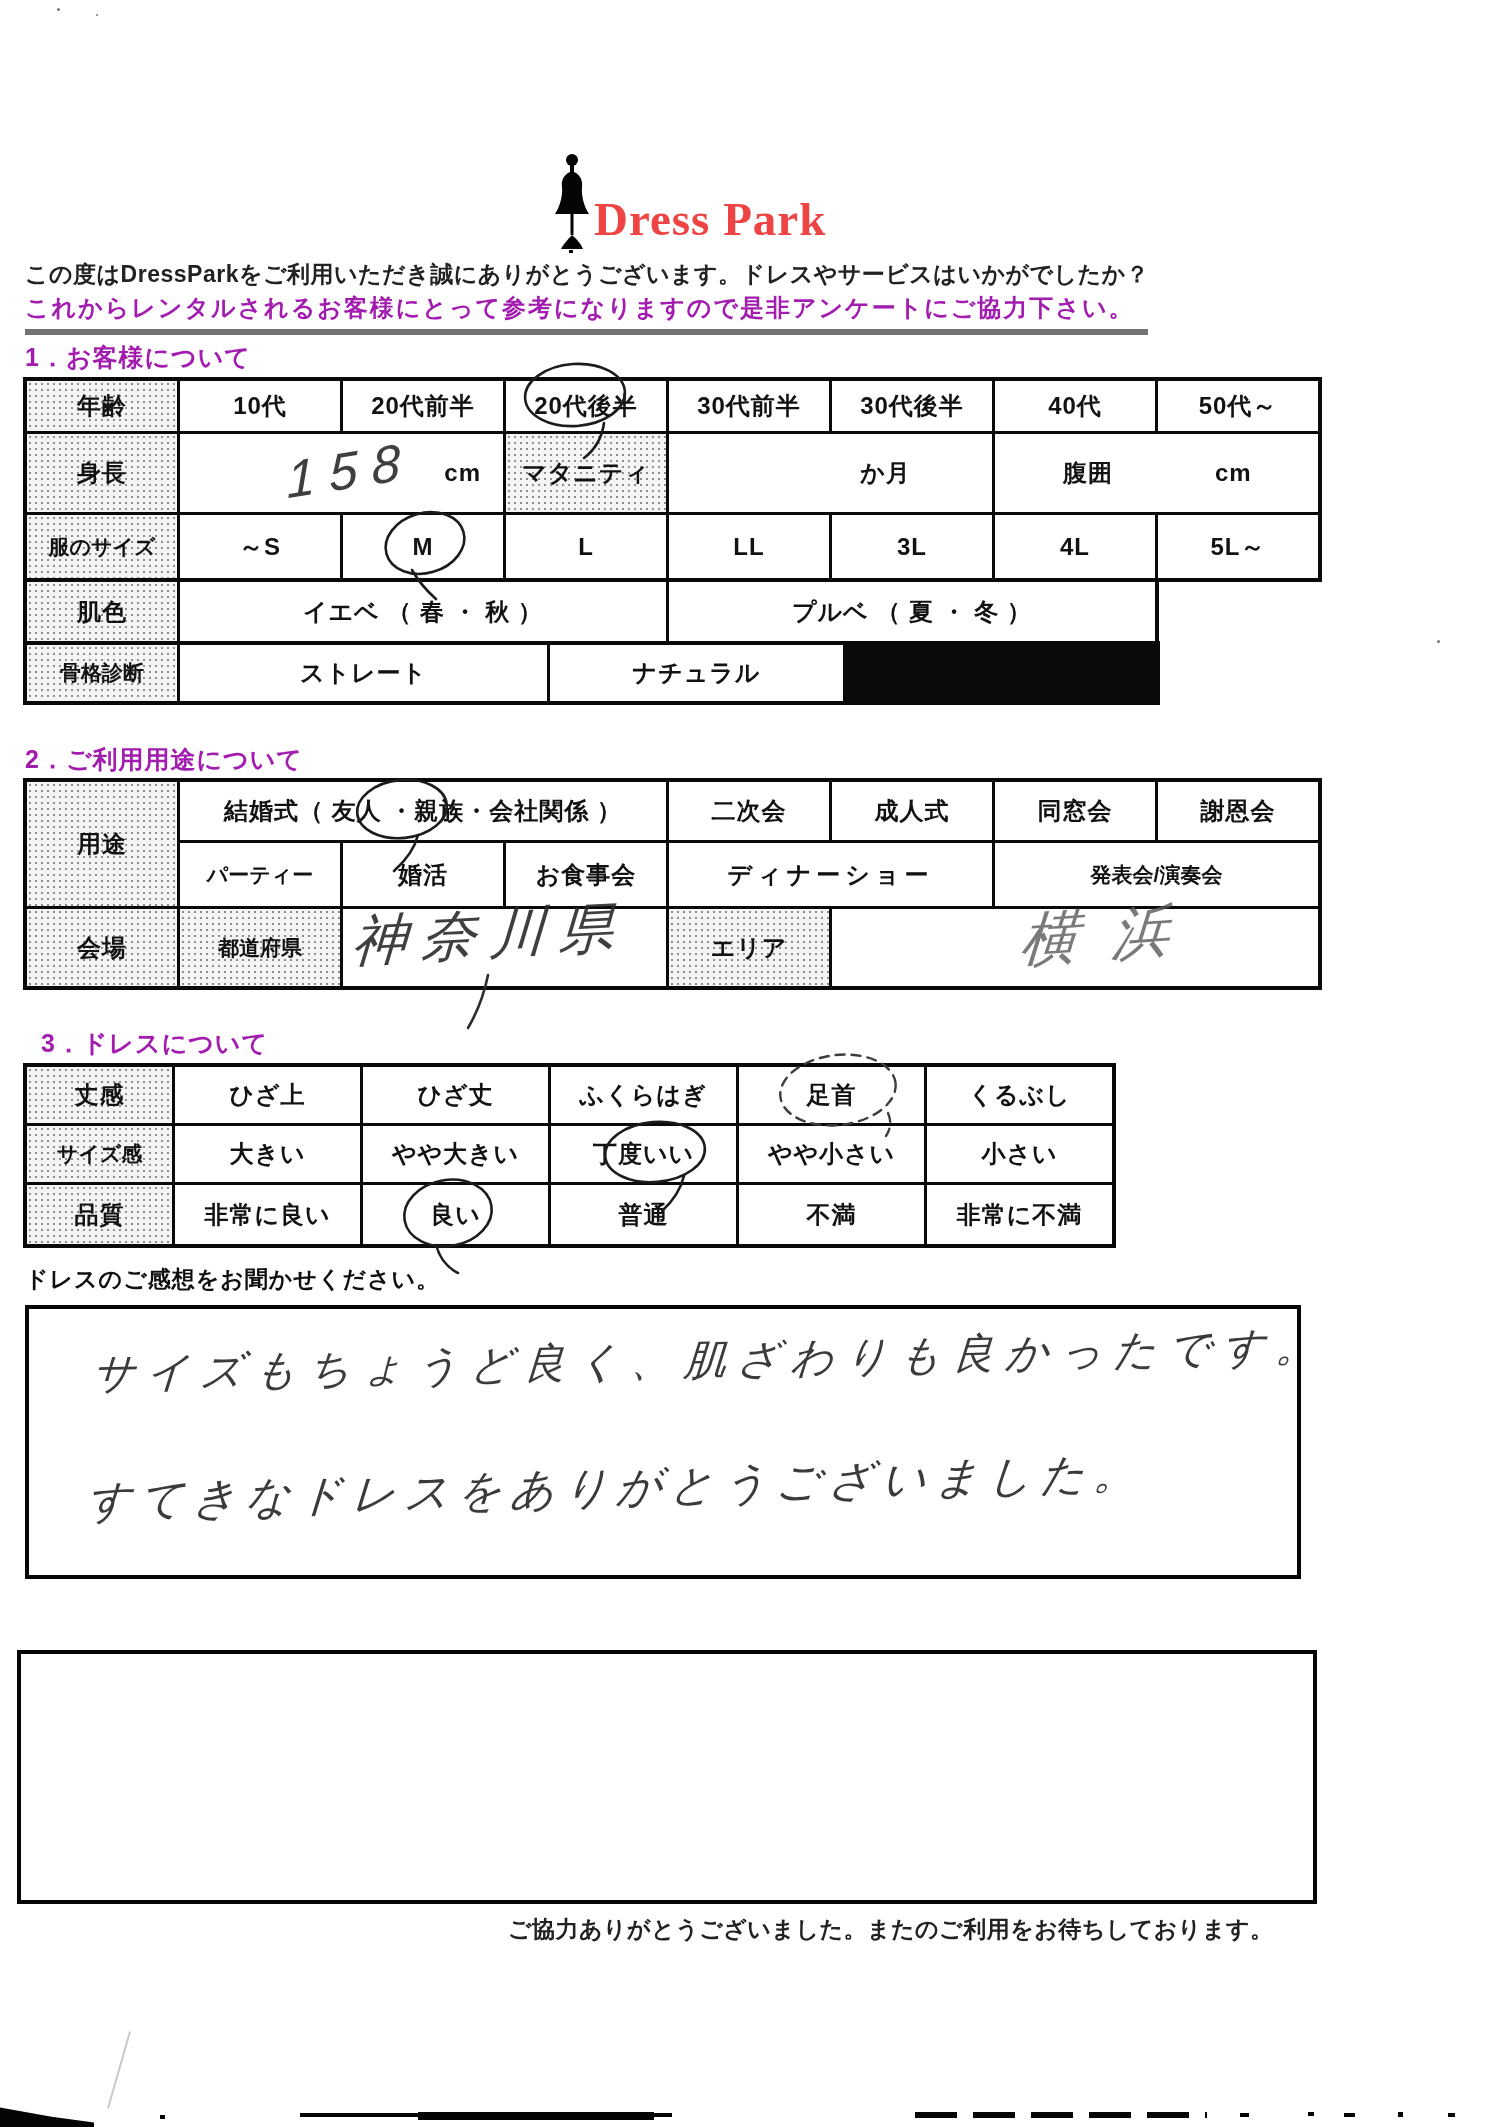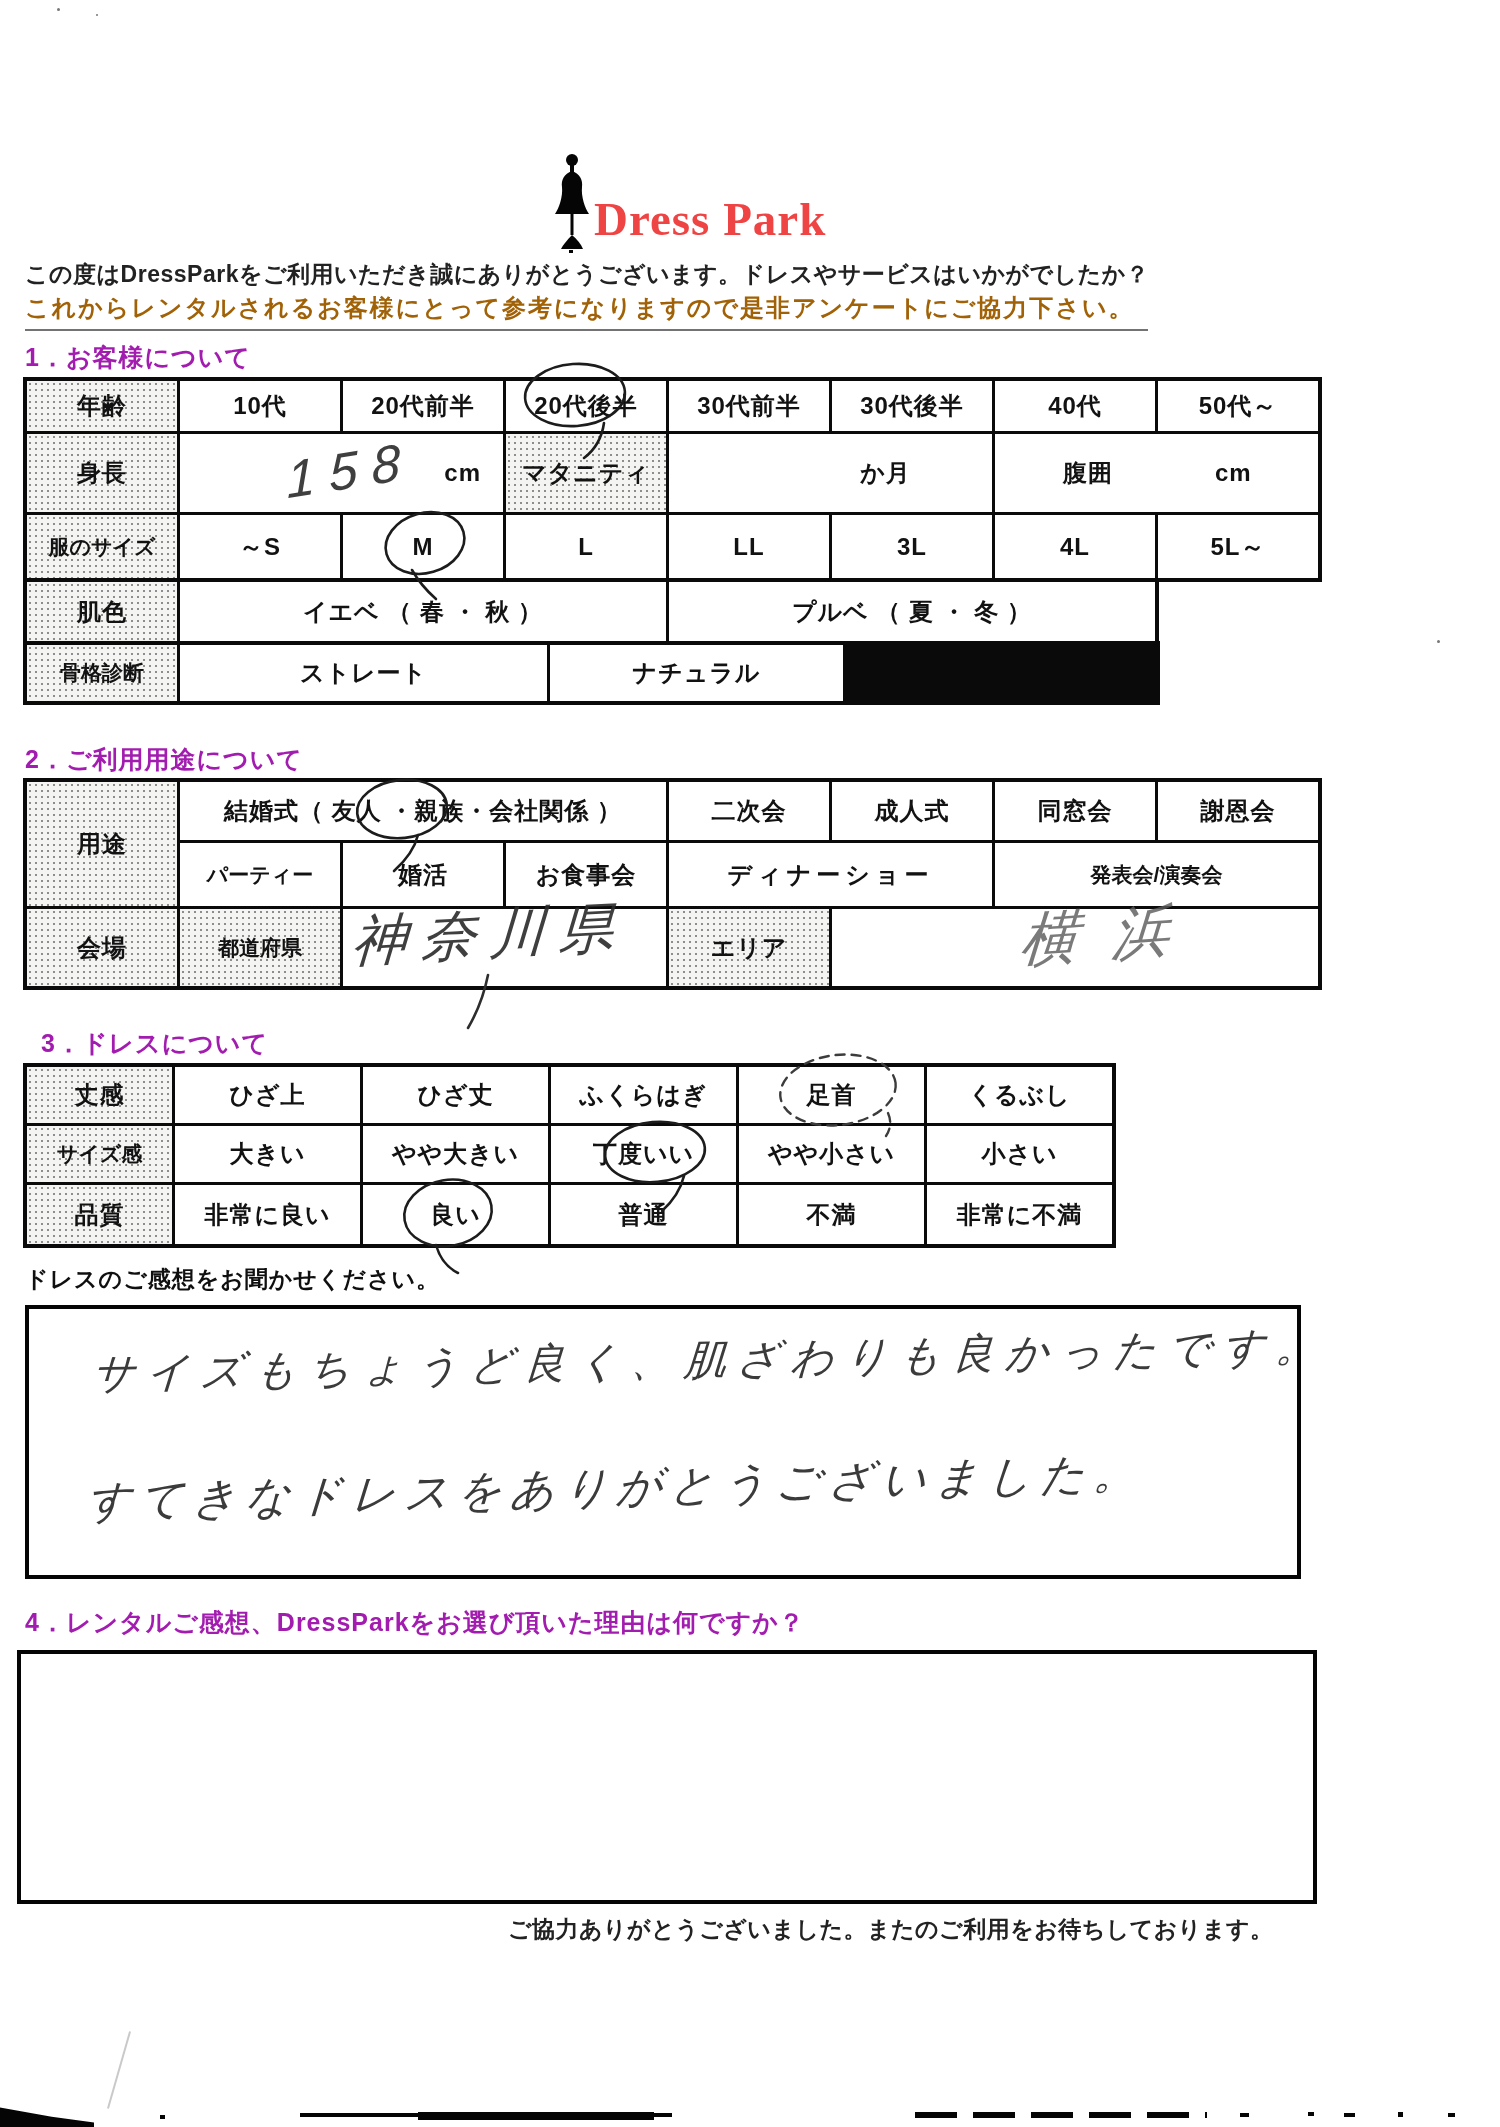--- a/index.html
+++ b/index.html
@@ -9,22 +9,22 @@
   
   .tbl{position:absolute;display:grid;background:#0a0a0a;padding:4px;gap:3px;}
   .cell{background:#ffffff;display:flex;align-items:center;justify-content:center;
         font-weight:bold;font-size:24px;color:#121212;letter-spacing:1px;white-space:nowrap;}
   .shade{background-color:#f4f4f2;
          background-image:radial-gradient(circle,#8d8d8d 1px,transparent 1.3px);
          background-size:6px 6px;}
   .sm{font-size:21px;letter-spacing:0;}
   
   .introline{font-size:23px;font-weight:600;color:#222;letter-spacing:.5px;white-space:nowrap;}
-  .introline.b2{font-size:24px;font-weight:800;letter-spacing:2px;border-bottom:2px solid #737373;
-                padding-bottom:5px;padding-right:14px;color:#a16207;}
+  .introline.b2{font-size:24px;font-weight:800;letter-spacing:2px;border-bottom:6px solid #737373;
+                padding-bottom:5px;padding-right:14px;color:#a21caf;}
   .sectitle{font-size:25px;font-weight:800;color:#a21caf;letter-spacing:1px;white-space:nowrap;}
   .prompt{font-size:23px;font-weight:800;color:#0f0f0f;letter-spacing:1px;white-space:nowrap;}
   .bigbox{position:absolute;border:4px solid #050505;background:#fff;}
   
   .hand{position:absolute;font-style:italic;color:#2b2b2b;white-space:nowrap;opacity:.9;}
   
   #brand{font-family:"Liberation Serif",serif;font-weight:700;font-size:47px;color:#ef4444;
          letter-spacing:1px;white-space:nowrap;}
   
   .ink{position:absolute;background:#050505;}
@@ -140,21 +140,20 @@
     <div class="cell">非常に良い</div>
     <div class="cell">良い</div>
     <div class="cell">普通</div>
     <div class="cell">不満</div>
     <div class="cell">非常に不満</div>
   </div>
 
   <div class="abs prompt" style="left:25px;top:1264px;">ドレスのご感想をお聞かせください。</div>
   <div class="bigbox" style="left:25px;top:1305px;width:1268px;height:266px;"></div>
 
-  <div class="abs sectitle" style="left:25px;top:1606px;">4．レンタルご感想、DressParkをお選び頂いた理由は何ですか？</div>
   <div class="bigbox" style="left:17px;top:1650px;width:1292px;height:246px;"></div>
 
   <div class="abs introline" style="left:508px;top:1914px;font-weight:600;">ご協力ありがとうございました。またのご利用をお待ちしております。</div>
 
   <div class="hand" style="left:286px;top:440px;font-size:52px;letter-spacing:14px;transform:rotate(-9deg) skewX(-8deg);">158</div>
   <div class="hand" style="left:352px;top:898px;font-size:55px;letter-spacing:14px;transform:rotate(-3deg) skewX(-6deg);">神奈川県</div>
   <div class="hand" style="left:1020px;top:896px;font-size:58px;letter-spacing:34px;color:#5a5a5a;transform:rotate(-4deg) skewX(-8deg);opacity:.8;">横浜</div>
   <div class="hand" style="left:92px;top:1332px;font-size:42px;letter-spacing:11px;transform:rotate(-1.3deg) skewX(-5deg);color:#262626;">サイズもちょうど良く、肌ざわりも良かったです。</div>
   <div class="hand" style="left:86px;top:1458px;font-size:44px;letter-spacing:8px;transform:rotate(-1.6deg) skewX(-5deg);color:#262626;">すてきなドレスをありがとうございました。</div>
 

